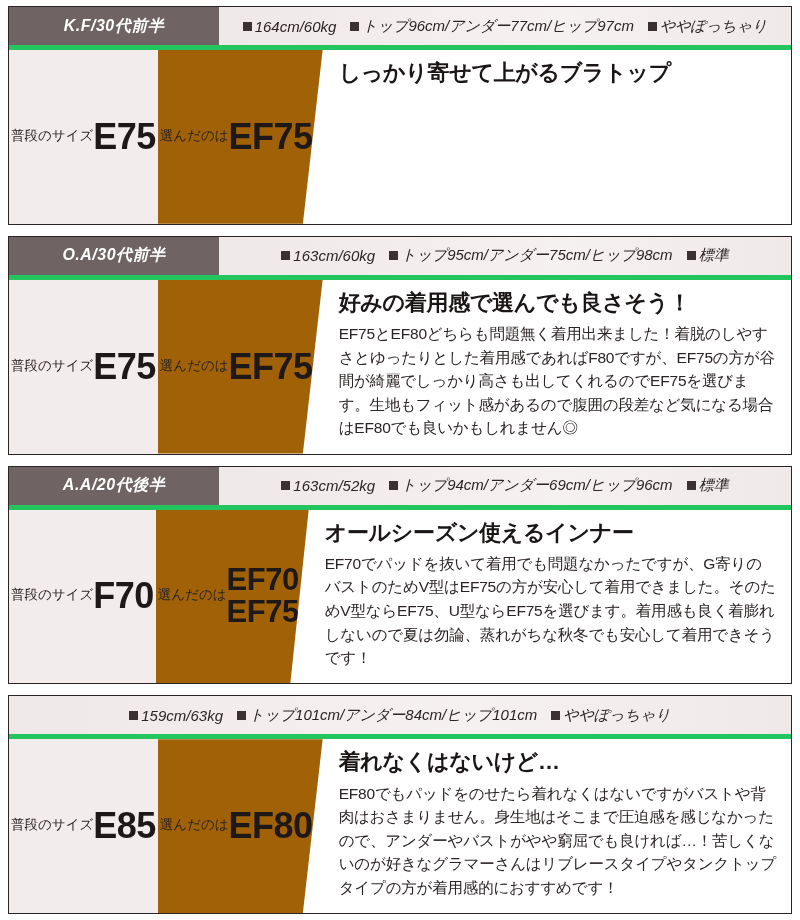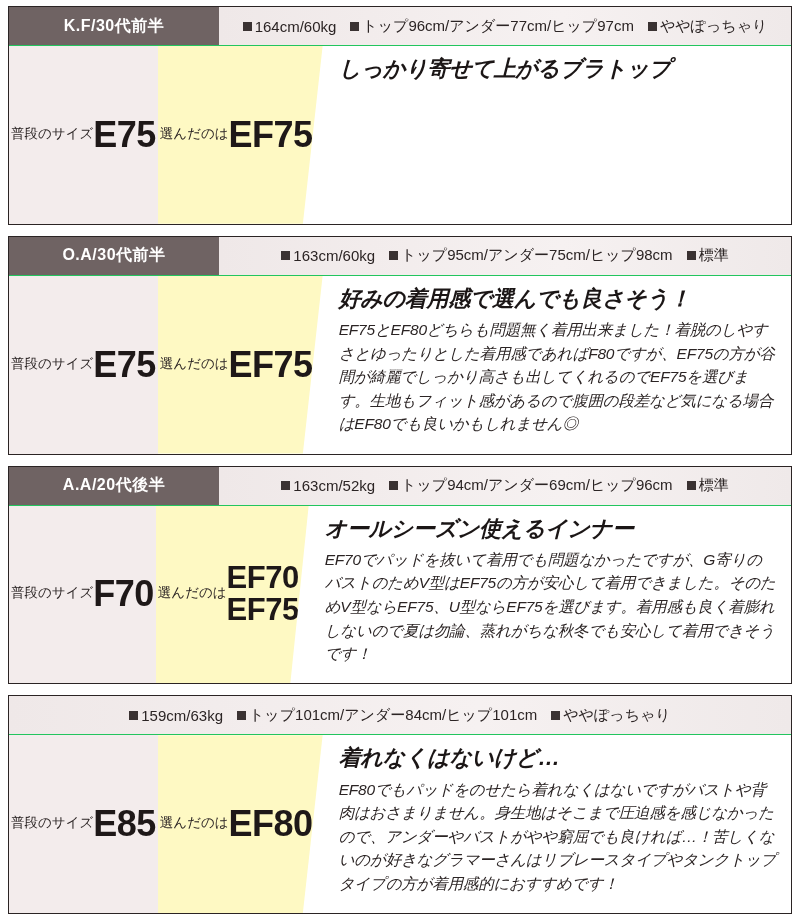--- a/index.html
+++ b/index.html
@@ -31,22 +31,23 @@
     flex: 1 1 0;
     min-height: 0;
     background: #ffffff;
   }
   
   .card-head {
     display: flex;
     align-items: stretch;
     height: 38px;
     flex: 0 0 38px;
-    border-bottom: 1px solid #22c55e;
+    border-bottom: 5px solid #22c55e;
     background: #f4eeee;
+    font-style: italic;
   }
   .reviewer {
     flex: 0 0 210px;
     background: #6f6363;
     color: #ffffff;
     display: flex;
     align-items: center;
     justify-content: center;
     font-size: 16px;
     font-weight: bold;
@@ -87,21 +88,21 @@
     background: #f3ecec;
     display: flex;
     flex-direction: row;
     align-items: center;
     justify-content: center;
     text-align: center;
     padding: 4px 2px;
   }
   .size-block.picked {
     flex: 0 0 128px;
-    background: #fef9c3;
+    background: #a16207;
     clip-path: polygon(0 0, 100% 0, 88% 100%, 0 100%);
     padding-right: 10px;
   }
   .size-label {
     font-size: 13.5px;
     color: #2b2424;
     margin-bottom: 2px;
     white-space: nowrap;
   }
   .size-value {
@@ -113,21 +114,20 @@
   }
   .size-value.small {
     font-size: 31px;
   }
   .text-block {
     flex: 1 1 auto;
     padding: 10px 14px 8px 16px;
     display: flex;
     flex-direction: column;
     min-width: 0;
-    font-style: italic;
   }
   .headline {
     font-size: 22px;
     font-weight: bold;
     color: #1b1616;
     margin-bottom: 6px;
     line-height: 1.2;
     letter-spacing: -0.3px;
   }
   .review-text {

